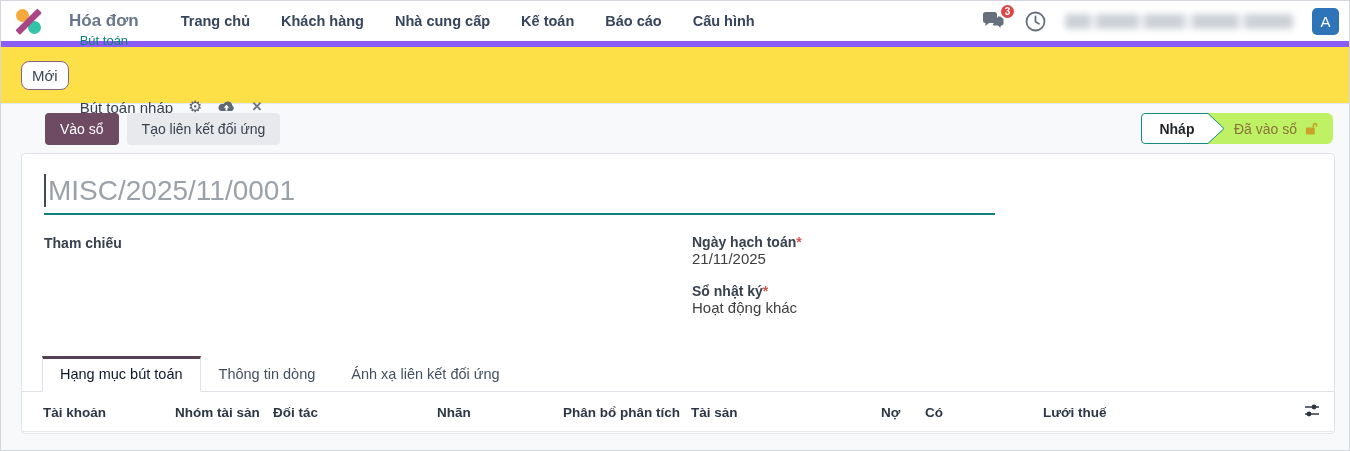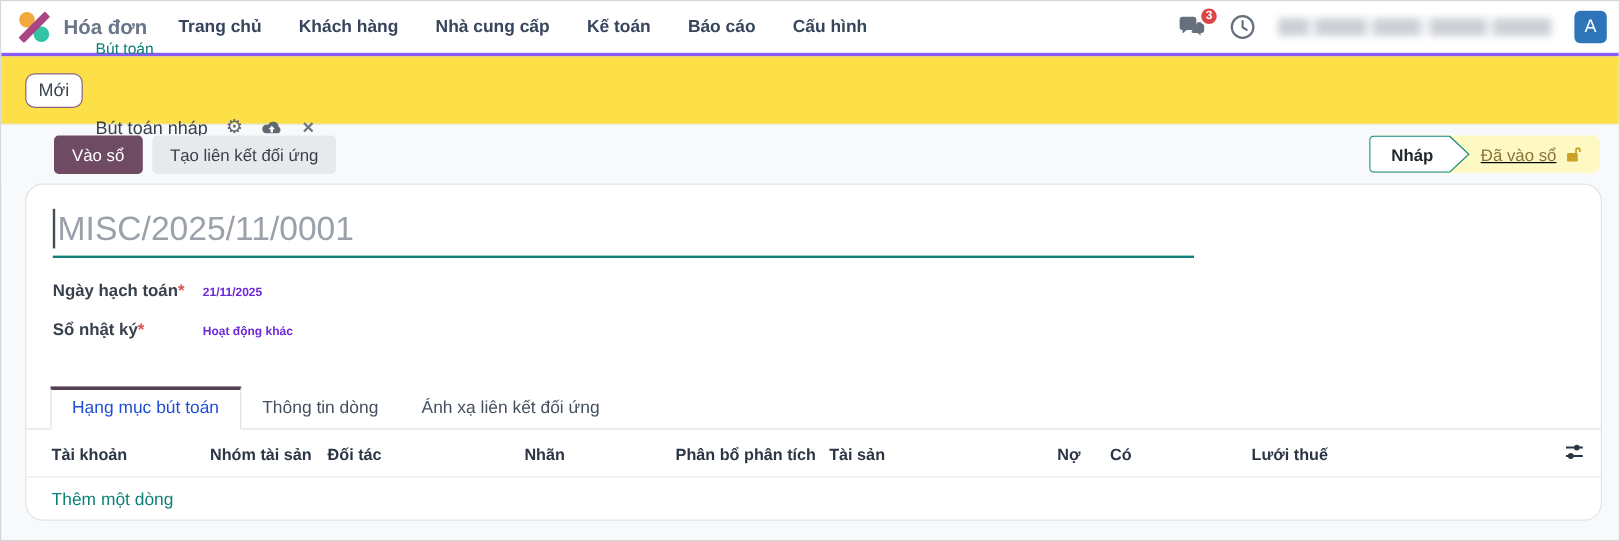--- a/index.html
+++ b/index.html
@@ -2,21 +2,21 @@
 <html><head>
 <meta charset="utf-8">
 <style>
   * { box-sizing: border-box; margin: 0; padding: 0; }
   body { font-family: "Liberation Sans", sans-serif; background:#e8eaed; }
   .page{width:1350px;height:451px;border:1px solid #d3d7dc;background:#f8f9fa;
         position:relative;overflow:hidden;}
 
   
   .navbar{height:46px;background:#fff;display:flex;align-items:center;
-          padding:0 10px 0 14px;border-bottom:3px solid #8b5cf6;}
+          padding:0 10px 0 14px;border-bottom:6px solid #8b5cf6;gap:16px;}
   .logo{display:flex;align-items:center;}
   .app-name{font-size:17px;font-weight:600;color:#69758a;margin-left:11px;}
   .menu{display:flex;gap:31px;margin-left:26px;font-weight:bold;}
   .menu-item{font-size:14.5px;color:#36445c;cursor:pointer;white-space:nowrap;}
   .nav-right{margin-left:auto;display:flex;align-items:center;gap:19px;}
   .chat-wrap{position:relative;display:flex;}
   .badge{position:absolute;top:-8px;right:-10px;background:#dc4545;color:#fff;
          border-radius:50%;min-width:17px;height:17px;font-size:10px;font-weight:700;
          display:flex;align-items:center;justify-content:center;border:2px solid #fff;}
   .blur-bar{width:228px;height:15px;border-radius:3px;filter:blur(3px);opacity:.85;
@@ -38,52 +38,52 @@
   .bc-icon{margin-left:15px;color:#5f6873;cursor:pointer;display:flex;align-items:center;}
   .gear-glyph{font-size:16px;line-height:1;}
   .x-glyph{font-size:13px;font-weight:700;color:#6a737f;}
 
   
   .action-bar{height:49px;display:flex;align-items:center;padding:0 16px 0 20px;background:#f8f9fa;}
   .btn-primary{background:#6e4a63;color:#fff;border:none;border-radius:4px;
                padding:8px 15px;font-size:14px;cursor:pointer;margin-left:24px;}
   .btn-secondary{background:#e7e9ed;color:#39414e;border:none;border-radius:4px;
                padding:8px 15px;font-size:14px;margin-left:8px;cursor:pointer;}
-  .statusbar{margin-left:auto;background:#fef9c3;border-radius:6px;height:31px;
-             display:flex;align-items:center;text-decoration:underline;}
+  .statusbar{margin-left:auto;background:#bef264;border-radius:6px;height:31px;
+             display:flex;align-items:center;}
   .status-draft{position:relative;width:84px;height:31px;cursor:pointer;}
   .status-draft .lbl{position:absolute;inset:0;display:flex;align-items:center;
        justify-content:center;padding-right:12px;font-size:14px;font-weight:700;color:#1f2429;}
   .status-posted{display:flex;align-items:center;gap:7px;padding:0 14px 0 9px;
        color:#8a723c;font-size:14px;cursor:pointer;justify-content:space-between;}
 
   
   .sheet{margin-left:20px;width:1314px;height:281px;background:#fff;
-         border:1px solid #e1e4e8;border-radius:15px;overflow:hidden;}
+         border:1px solid #e1e4e8;border-radius:4px;overflow:hidden;}
   .sheet-inner{padding:20px 22px 0 22px;}
   .doc-title{display:flex;align-items:flex-end;width:951px;
              border-bottom:2px solid #12807a;padding-bottom:6px;cursor:text;}
   .caret{width:2px;height:33px;background:#454b52;margin-right:2px;}
   .doc-title-text{font-size:28px;color:#9ba1a9;line-height:1.1;white-space:nowrap;}
 
   .form-grid{display:flex;margin-top:19px;}
   .fg-left{flex:0 0 648px;}
   .ref-label{font-size:14px;font-weight:700;color:#39414e;}
   .fg-right{flex:1;}
-  .field-row{display:flex;margin-bottom:16px;align-items:baseline;}
+  .field-row{display:flex;margin-bottom:16px;align-items:baseline;flex-direction:column;}
   .field-label{width:125px;font-size:14px;font-weight:700;color:#39414e;}
   .req{color:#d9534f;}
-  .field-value{font-size:10px;color:#6d28d9;cursor:pointer;font-weight:bold;}
+  .field-value{font-size:15px;color:#404040;cursor:pointer;}
 
   
   .tabs{display:flex;margin:24px -23px 0;padding-left:21px;border-bottom:1px solid #dee2e6;}
   .tab{padding:9px 17px 9px;font-size:14.5px;color:#44505f;border:1px solid transparent;
        border-bottom:none;margin-bottom:-1px;cursor:pointer;white-space:nowrap;}
   .tab.active{border-color:#dee2e6;border-top:3px solid #564153;background:#fff;
-       color:#1d4ed8;padding-top:7px;border-bottom:1px solid #fff;}
+       color:#0f172a;padding-top:7px;border-bottom:1px solid #fff;}
 
   
   .lines{margin:0 -23px;}
   .lines table{width:100%;border-collapse:collapse;table-layout:fixed;}
   .lines th{font-size:13.5px;font-weight:700;color:#2c3644;text-align:left;
             padding:11px 4px 10px;border-bottom:1px solid #e6e9ec;cursor:pointer;
             overflow:hidden;white-space:nowrap;}
   .lines th.first{padding-left:22px;}
   .lines th.num{text-align:left;}
   .lines th.last{text-align:right;padding-right:15px;}
@@ -177,20 +177,23 @@
 
   <div class="sheet">
     <div class="sheet-inner">
 
       <div class="doc-title">
         <span class="caret"></span>
         <span class="doc-title-text">MISC/2025/11/0001</span>
       </div>
 
       <div class="form-grid">
+        <div class="fg-left">
+          <span class="ref-label">Tham chiếu</span>
+        </div>
         <div class="fg-right">
           <div class="field-row">
             <span class="field-label"><span>Ngày hạch toán</span><span class="req">*</span></span>
             <span class="field-value">21/11/2025</span>
           </div>
           <div class="field-row">
             <span class="field-label"><span>Sổ nhật ký</span><span class="req">*</span></span>
             <span class="field-value">Hoạt động khác</span>
           </div>
         </div>

